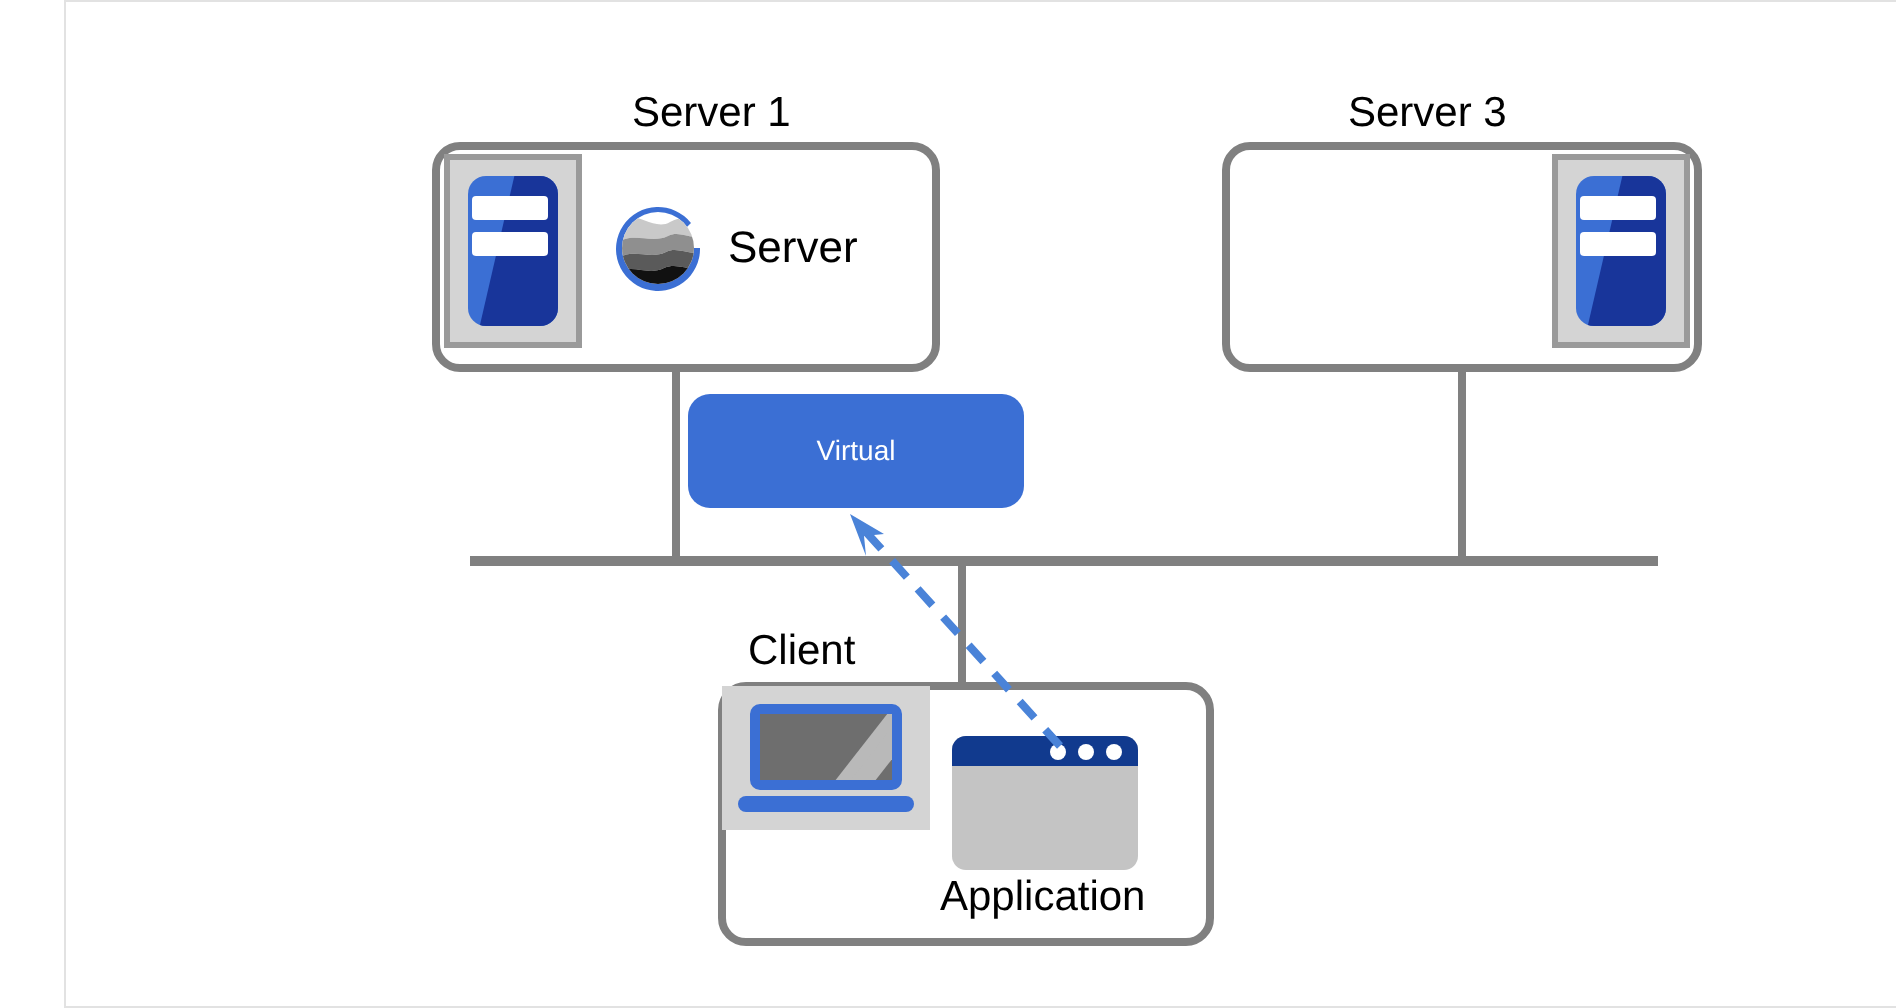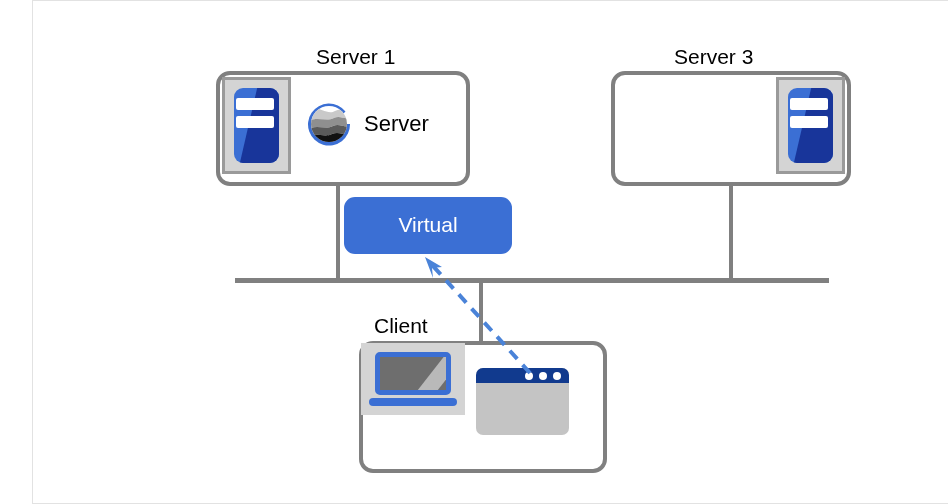--- a/index.html
+++ b/index.html
@@ -164,21 +164,21 @@
   
   .callout {
     position: absolute;
     box-sizing: border-box;
     background: #3b6fd4;
     border-radius: 11px;
     color: #ffffff;
     display: flex;
     align-items: center;
     justify-content: center;
-    font-size: 21px;
+    font-size: 14px;
     line-height: 1.28;
   }
 
   
   .bus-line {
     position: absolute;
     background: #808080;
   }
   .drop-line {
     position: absolute;
@@ -273,19 +273,20 @@
   </div>
 
   <div class="app-icon" style="left:443px; top:367px; width:93px; height:67px;">
     <div class="titlebar">
       <div class="dot d1"></div>
       <div class="dot d2"></div>
       <div class="dot d3"></div>
     </div>
   </div>
 
+  <div class="app-label" style="left:437px; top:437px;">Application</div>
 
   <svg class="arrow-layer" viewBox="0 0 948 504">
     <line x1="497" y1="372" x2="400" y2="265" stroke="#4a83d8" stroke-width="4" stroke-dasharray="11 8" stroke-linecap="butt"></line>
     <path d="M392,256 L409,266 L399,267 L400,277 Z" fill="#4a83d8"></path>
   </svg>
 
 </div>
 
 </body></html>

